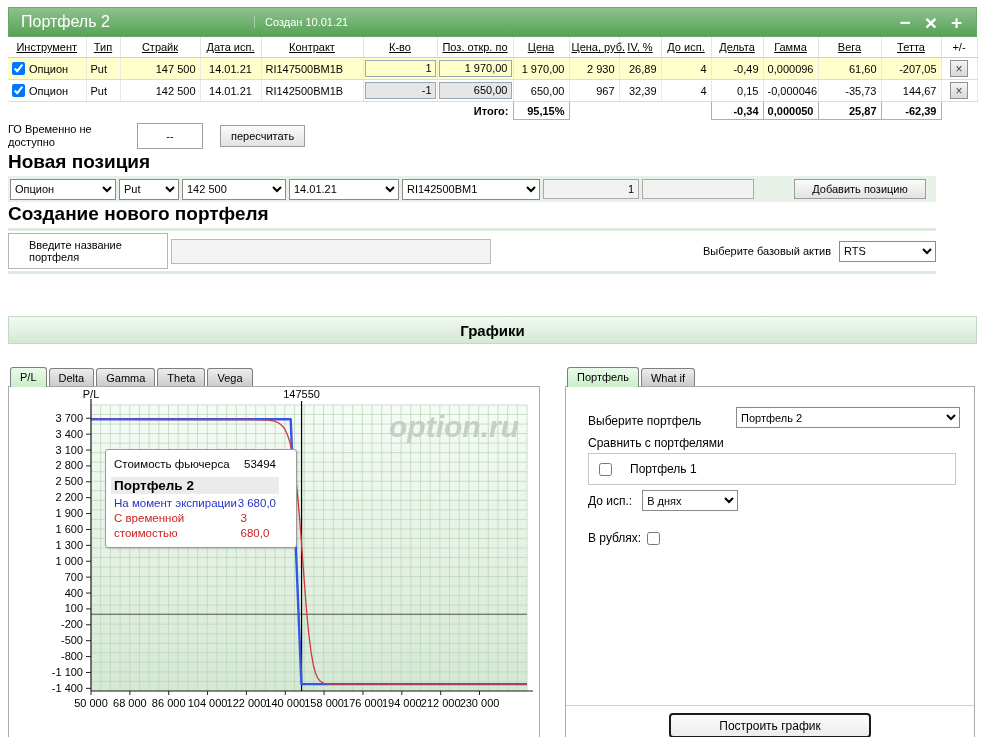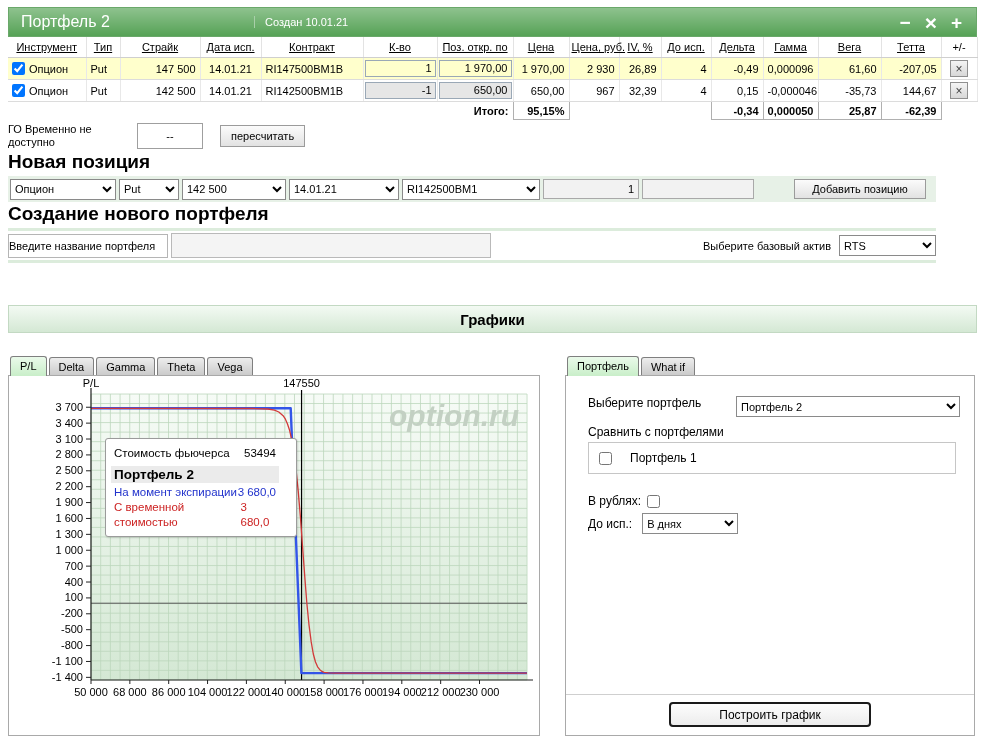--- a/index.html
+++ b/index.html
@@ -78,21 +78,21 @@
   .npi { height: 20px; border: 1px solid #a9a9a9; background: #f2f2f2; font-size: 11px; padding: 0 4px; font-family:"Liberation Sans",sans-serif; }
   .npi.qty { width: 96px; text-align: right; }
   .npi.empty { width: 112px; }
   .addpos { margin-left: auto; margin-right: 8px; width: 132px; padding: 3px 6px; }
 
   
   .newport-row {
     width: 928px; display: flex; align-items: center; gap: 3px;
     border-top: 3px solid #dcecdc; border-bottom: 3px solid #dcecdc; padding: 2px 0;
   }
-  .npr-label { border: 1px solid #b5b5b5; padding: 5px 0; width: 160px; }
+  .npr-label { border: 1px solid #b5b5b5; padding: 5px 20px; width: 160px; }
   .npr-input { width: 320px; height: 25px; border: 1px solid #b9b9b9; background: #f4f4f4; font-family:"Liberation Sans",sans-serif; font-size:11px; padding:0 4px; }
   .npr-asset-label { margin-left: auto; padding-right: 5px; }
   .rts-select { width: 97px; height: 25px; border: 1px solid #555; }
   .createbtn { width: 142px; height: 25px; }
 
   
   .charts-band {
     margin-top: 42px; height: 28px; width: 969px;
     background: linear-gradient(#f3faf3, #d4e8d4);
     border: 1px solid #c3d9c3; display: flex; align-items: center; justify-content: center;
@@ -121,21 +121,21 @@
     background: #fff; border: 1px solid #9b9b9b; border-radius: 3px;
     padding: 7px 20px 6px 8px; font-size: 11.5px; z-index: 5;
     box-shadow: 1px 1px 2px rgba(0,0,0,0.15);
   }
   .tt-line { display: flex; justify-content: space-between; line-height: 15px; }
   .tt-port { background: #ebebeb; font-weight: bold; font-size: 13.5px; margin: 5px -3px 2px -3px; padding: 1px 3px; }
   .tt-blue { color: #2233cc; }
   .tt-red { color: #cc2222; }
 
   .rp-body { padding: 20px 14px 0 22px; display: flex; flex-direction: column; height: 100%; }
-  .rp-row { display: flex; align-items: flex-start; }
+  .rp-row { display: flex; align-items: flex-end; }
   .rp-label { width: 148px; font-size: 12px; }
   .rp-portfolio-select { width: 226px; height: 22px; }
   .rp-compare-label { font-size: 12px; margin: 8px 0 3px 0; }
   .rp-listbox { border: 1px solid #c6c6c6; width: 368px; padding: 8px 10px; display: flex; align-items: center; gap: 18px; }
   .rp-check-row { display: flex; align-items: center; gap: 6px; font-size: 12px; }
   .rp-rub { margin-top: 20px; }
   .rp-days { margin-top: 5px; }
   .rp-days select { width: 96px; height: 21px; margin-left: 4px; }
   .rp-spacer { flex: 1; }
   .rp-footer { border-top: 1px solid #cfcfcf; margin: 0 -14px 0 -22px; padding: 7px 0 8px 0; display: flex; justify-content: center; }
@@ -492,27 +492,27 @@
         <div class="rp-body">
           <div class="rp-row">
             <span class="rp-label">Выберите портфель</span>
             <select class="sel rp-portfolio-select" style="flex:1;"><option>Портфель 2</option></select>
           </div>
           <div class="rp-compare-label">Сравнить с портфелями</div>
           <div class="rp-listbox">
             <input type="checkbox" style="">
             <span style="font-size:12px;">Портфель 1</span>
           </div>
+          <div class="rp-check-row rp-days">
+            <span>До исп.:</span>
+            <select class="sel"><option>В днях</option></select>
+          </div>
           <div class="rp-check-row rp-rub">
             <span>В рублях:</span>
             <input type="checkbox" style="">
-          </div>
-          <div class="rp-check-row rp-days">
-            <span>До исп.:</span>
-            <select class="sel"><option>В днях</option></select>
           </div>
           <div class="rp-spacer"></div>
           <div class="rp-footer">
             <button class="buildbtn">Построить график</button>
           </div>
         </div>
       </div>
     </div>
   </div>
 </div>

